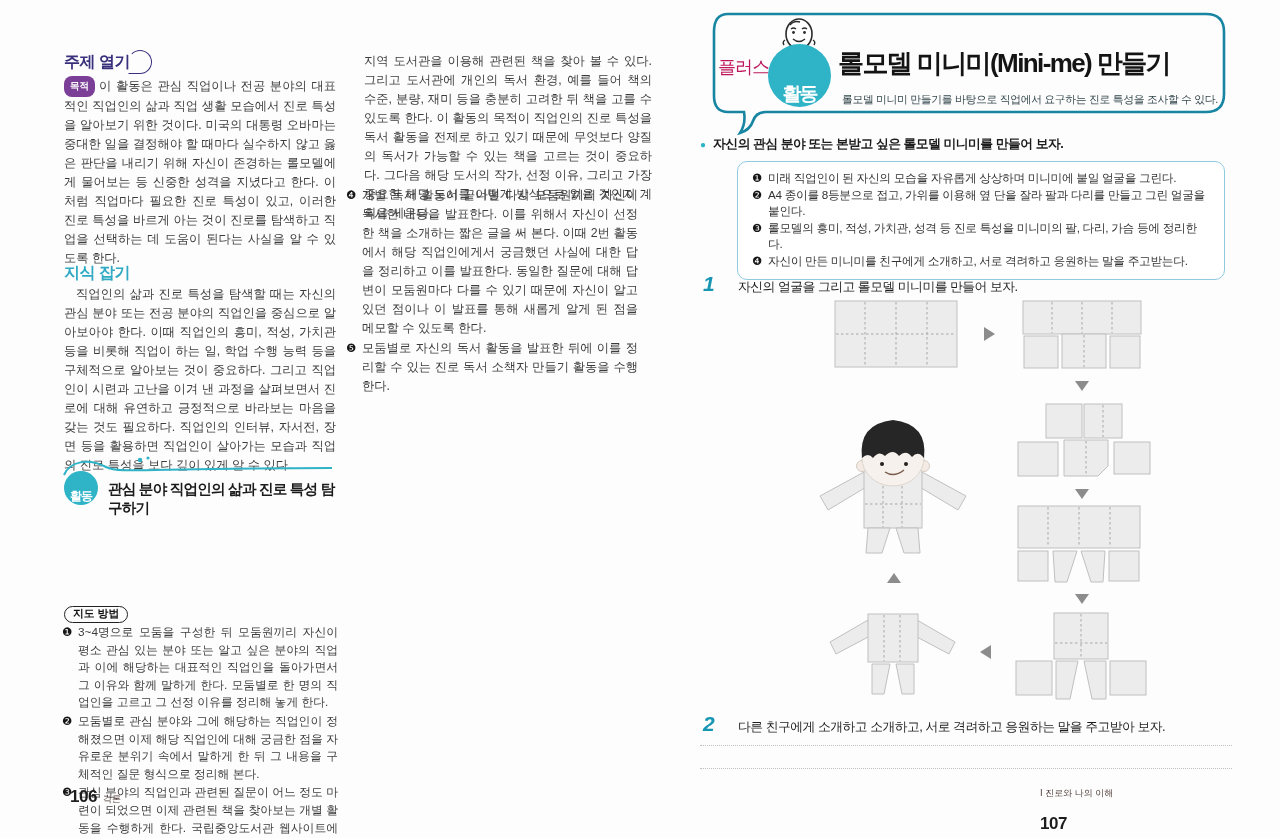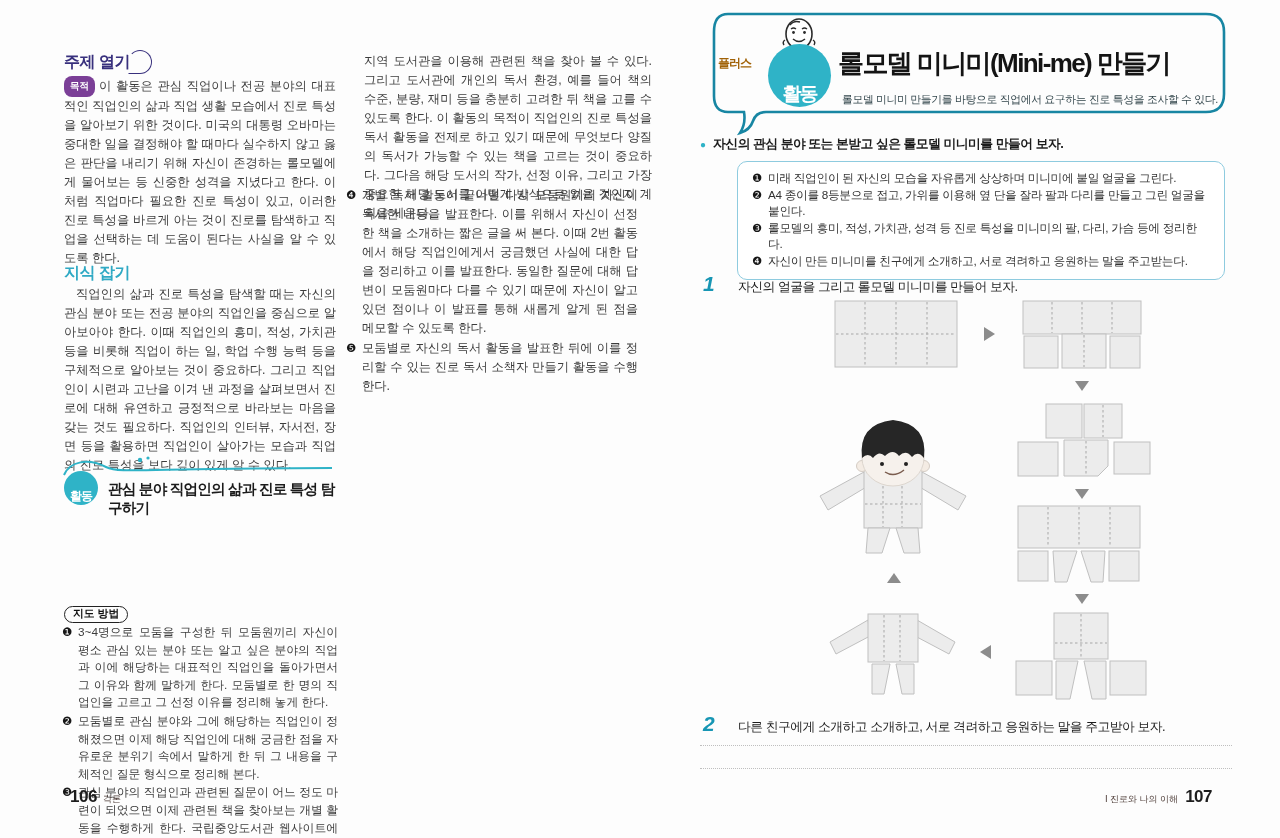--- a/index.html
+++ b/index.html
@@ -30,37 +30,37 @@
   }
   .g-list{font-size:11.8px;line-height:17.6px;}
   .g-item{display:flex;margin-bottom:1px;}
   .g-item .num{width:16px;flex:none;color:#161616;font-size:11.5px;}
   .g-item .txt{flex:1;text-align:justify;word-break:break-all;color:#3c3c3c;}
   .cont-txt{font-size:12.3px;line-height:19px;text-align:justify;word-break:break-all;padding-left:16px;color:#3c3c3c;}
   .pg-footer{display:flex;align-items:baseline;gap:6px;}
   .pg-num{font-size:17px;font-weight:bold;color:#1d1d1d;letter-spacing:-0.5px;}
   .pg-lbl{font-size:9px;color:#4c3b36;}
   
-  .plus-lbl{font-size:12px;font-weight:bold;color:#a16207;letter-spacing:-1px;}
+  .plus-lbl{font-size:18px;font-weight:normal;color:#be185d;letter-spacing:-1px;}
   .main-title{font-size:26px;font-weight:bold;color:#141414;letter-spacing:-1.6px;}
   .sub-title{font-size:10.8px;color:#33464c;text-align:right;letter-spacing:-0.3px;}
   .intro-row{display:flex;align-items:flex-start;gap:7px;}
   .intro-bullet{color:#2fb3c7;font-size:10px;line-height:17px;}
   .intro-txt{font-size:12.8px;font-weight:bold;color:#1c1c1c;letter-spacing:-0.5px;}
   .method-box{
     border:1.6px solid #8ecbdf;border-radius:10px;padding:8px 14px 9px;background:#fff;
   }
   .method-lbl{color:#2196b4;font-weight:bold;font-size:12px;margin-bottom:4px;letter-spacing:-0.5px;}
   .m-item{display:flex;font-size:11.7px;line-height:16.6px;color:#333;}
   .m-item .num{width:16px;flex:none;color:#161616;font-size:11.3px;}
   .m-item .txt{flex:1;letter-spacing:-0.3px;}
   .q-num{font-size:21px;font-weight:bold;color:#1796b4;font-style:italic;}
   .q-txt{font-size:12.8px;font-weight:normal;color:#1c1c1c;letter-spacing:-0.5px;margin-left:7px;}
   .ans-line{border-bottom:1.6px dotted #bfbfbf;height:0;}
-  .ch-footer{display:flex;align-items:baseline;gap:7px;justify-content:flex-end;}
+  .ch-footer{display:flex;align-items:baseline;gap:14px;justify-content:flex-start;flex-direction:column;}
   .ch-lbl{font-size:9px;color:#4c3b36;}
   
   .arr{width:0;height:0;}
   .arr-right{border-top:7px solid transparent;border-bottom:7px solid transparent;border-left:11px solid #8c8c8c;}
   .arr-left{border-top:7px solid transparent;border-bottom:7px solid transparent;border-right:11px solid #8c8c8c;}
   .arr-down{border-left:7px solid transparent;border-right:7px solid transparent;border-top:10px solid #8c8c8c;}
   .arr-up{border-left:7px solid transparent;border-right:7px solid transparent;border-bottom:10px solid #8c8c8c;}
   svg{display:block;}
   .paper{fill:#ececec;stroke:#c0c0c0;stroke-width:1;}
   .fold{stroke:#a6a6a6;stroke-width:1;stroke-dasharray:2.5,2.5;fill:none;}

